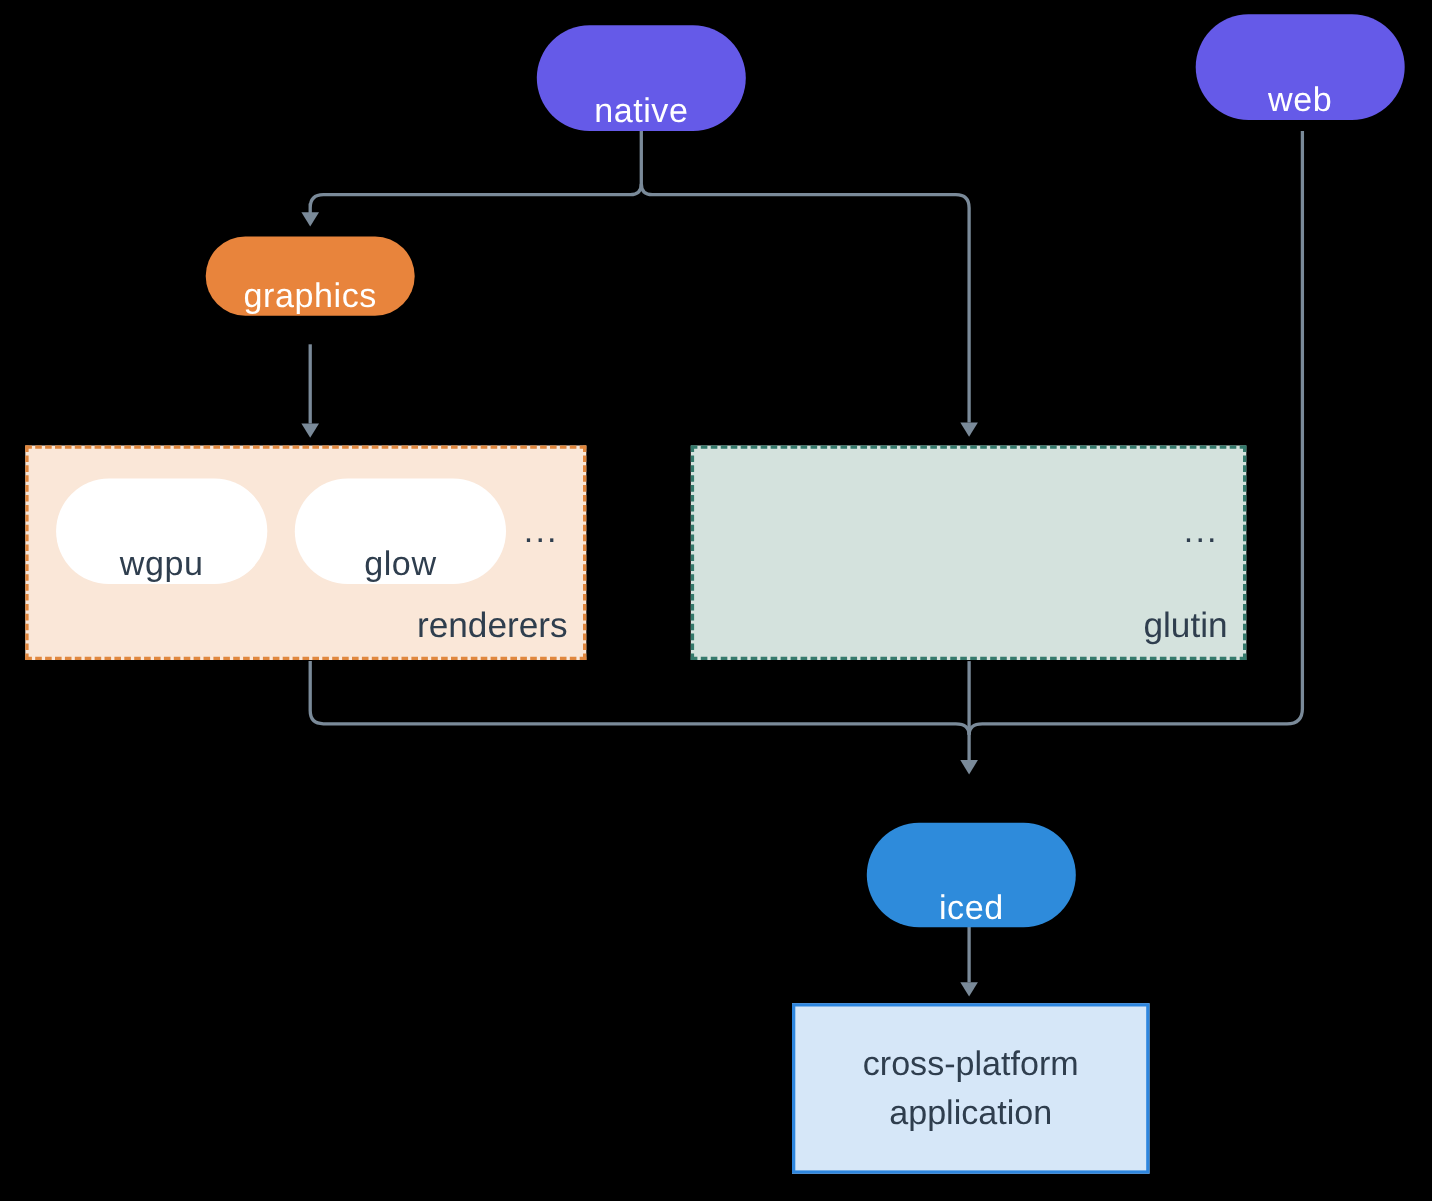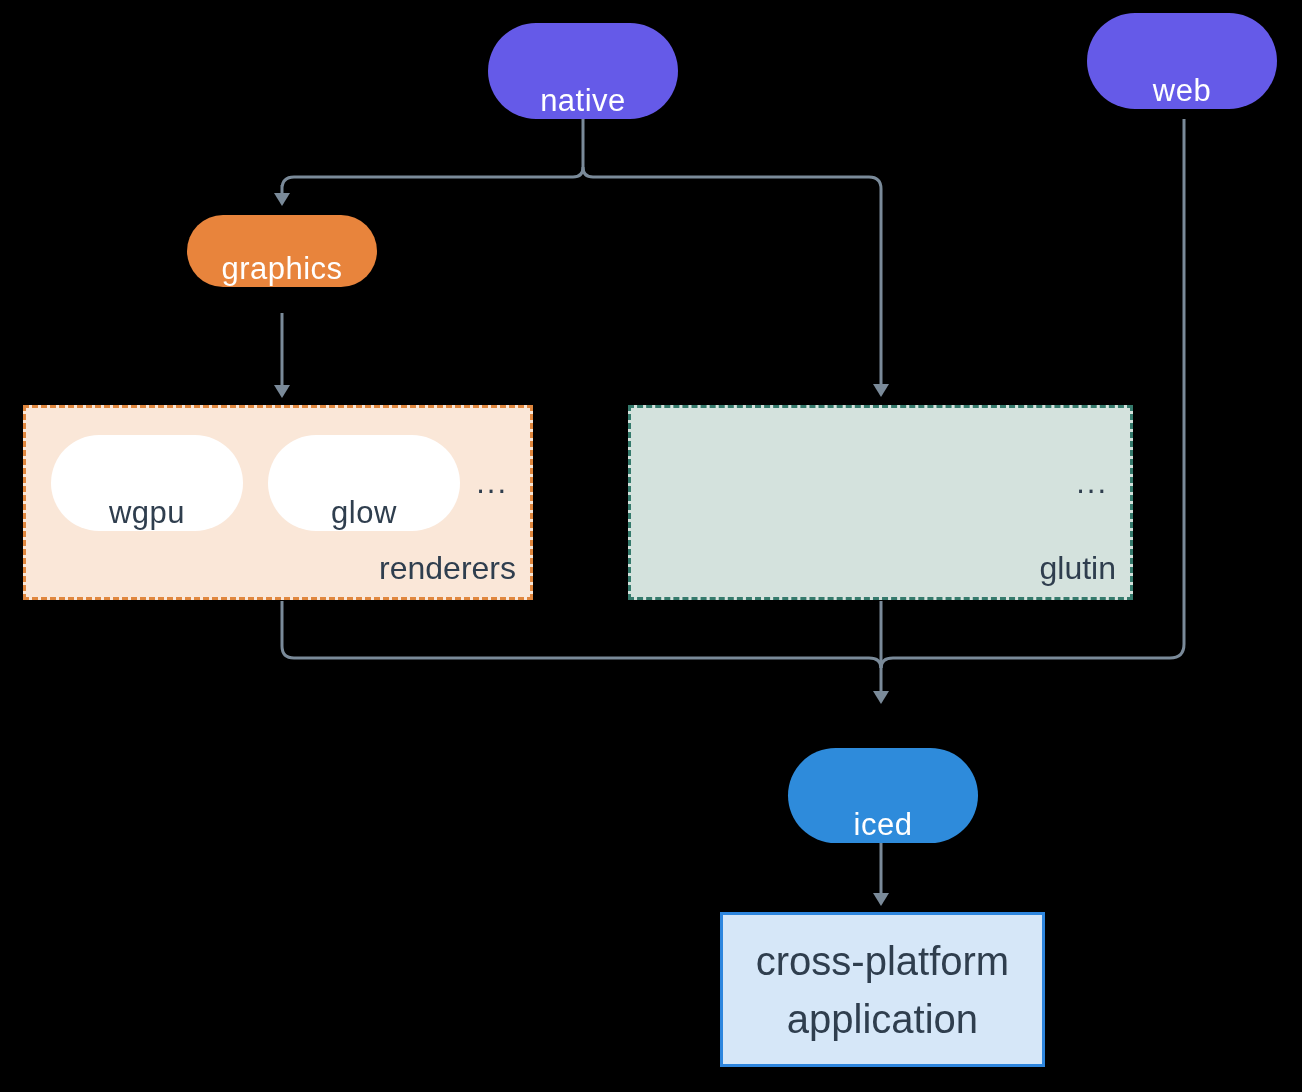--- a/index.html
+++ b/index.html
@@ -51,21 +51,21 @@
   }
   #node-native{left:488px;top:23px;width:190px;height:96px;}
   #node-web{left:1087px;top:13px;width:190px;height:96px;}
   #node-graphics{left:187px;top:215px;width:190px;height:72px;}
   #node-iced{left:788px;top:708px;width:190px;height:95px;margin-top:40px;}
   #node-app{
     position:absolute;left:720px;top:912px;width:325px;height:155px;
     background:var(--app-fill,#D6E7F8);
     border:3px solid var(--app-border,#2E86DE);
     display:flex;align-items:center;justify-content:center;text-align:center;
-    color:var(--dark-text,#2F3E4E);font-size:40px;line-height:1.45;
+    color:var(--dark-text,#2F3E4E);font-size:31px;line-height:1.45;
     white-space:pre-line;
   }
 </style>
 </head>
 <body>
 
 <div class="canvas">
 
   <svg class="edges" width="1302" height="1092" viewBox="0 0 1302 1092">
 

